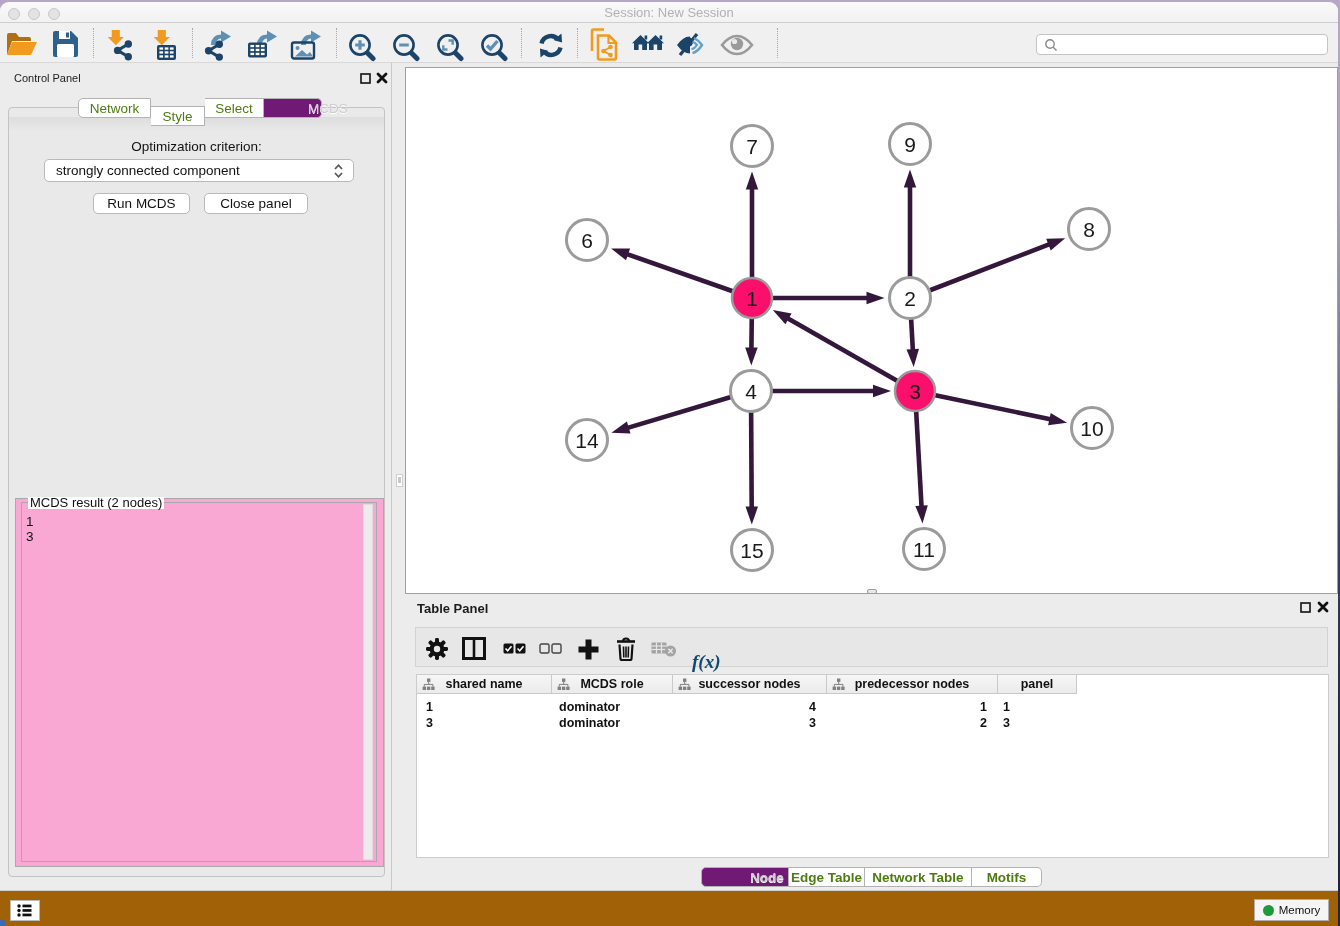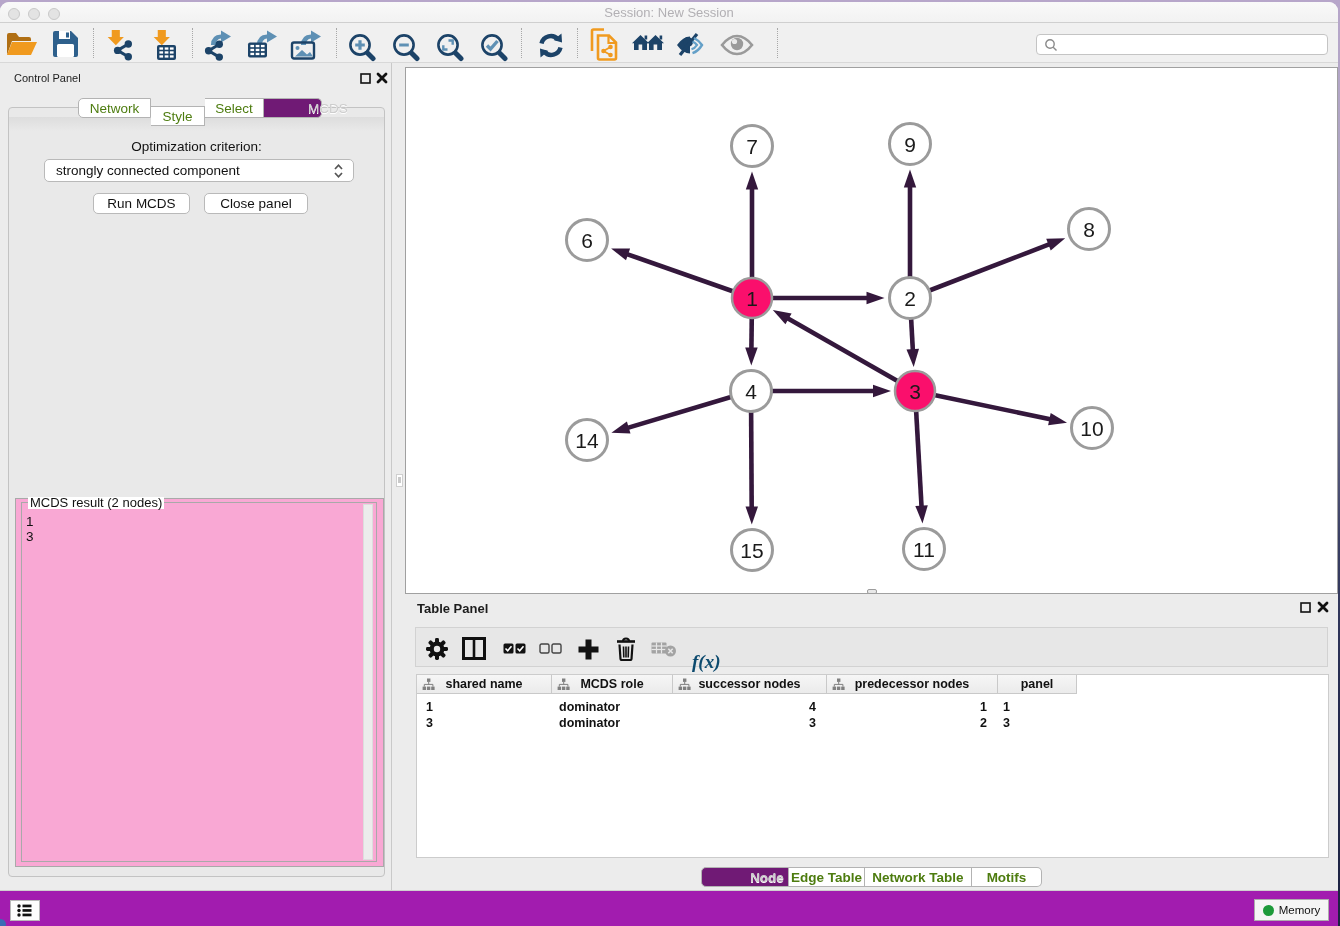--- a/index.html
+++ b/index.html
@@ -87,21 +87,21 @@
 .th { position:absolute; top:0; height:18px; border-right:1px solid #c9c9c9;
   font-size:12.5px; color:#111; text-align:center; line-height:18px; }
 .th svg { position:absolute; left:5px; top:3px; }
 .td { position:absolute; font-size:12.5px; color:#111; line-height:16px; }
 
 
 #tp-tabs { position:absolute; left:0; top:269px; width:100%; display:flex; justify-content:center; }
 
 
 #status { position:absolute; left:0; top:888px; width:1338px; height:36px;
-  background:#a21caf; border-top:1px solid #cfcfcf; }
+  background:#a16207; border-top:1px solid #cfcfcf; }
 #list-btn { position:absolute; left:10px; top:9px; width:30px; height:21px;
   background:#fdfdfd; border:1px solid #b9b9b9; }
 #mem-btn { position:absolute; right:9px; top:8px; width:75px; height:22px;
   background:#f5f5f5; border:1px solid #adadad; font-size:11.5px; color:#111; line-height:20px; text-align:center; }
 #mem-btn .dot { display:inline-block; width:11px; height:11px; border-radius:50%; background:#1d9a3a; vertical-align:-2px; margin-right:5px;}
 </style>
 </head>
 <body>
 <div id="deskright"></div>
 <div id="win">

